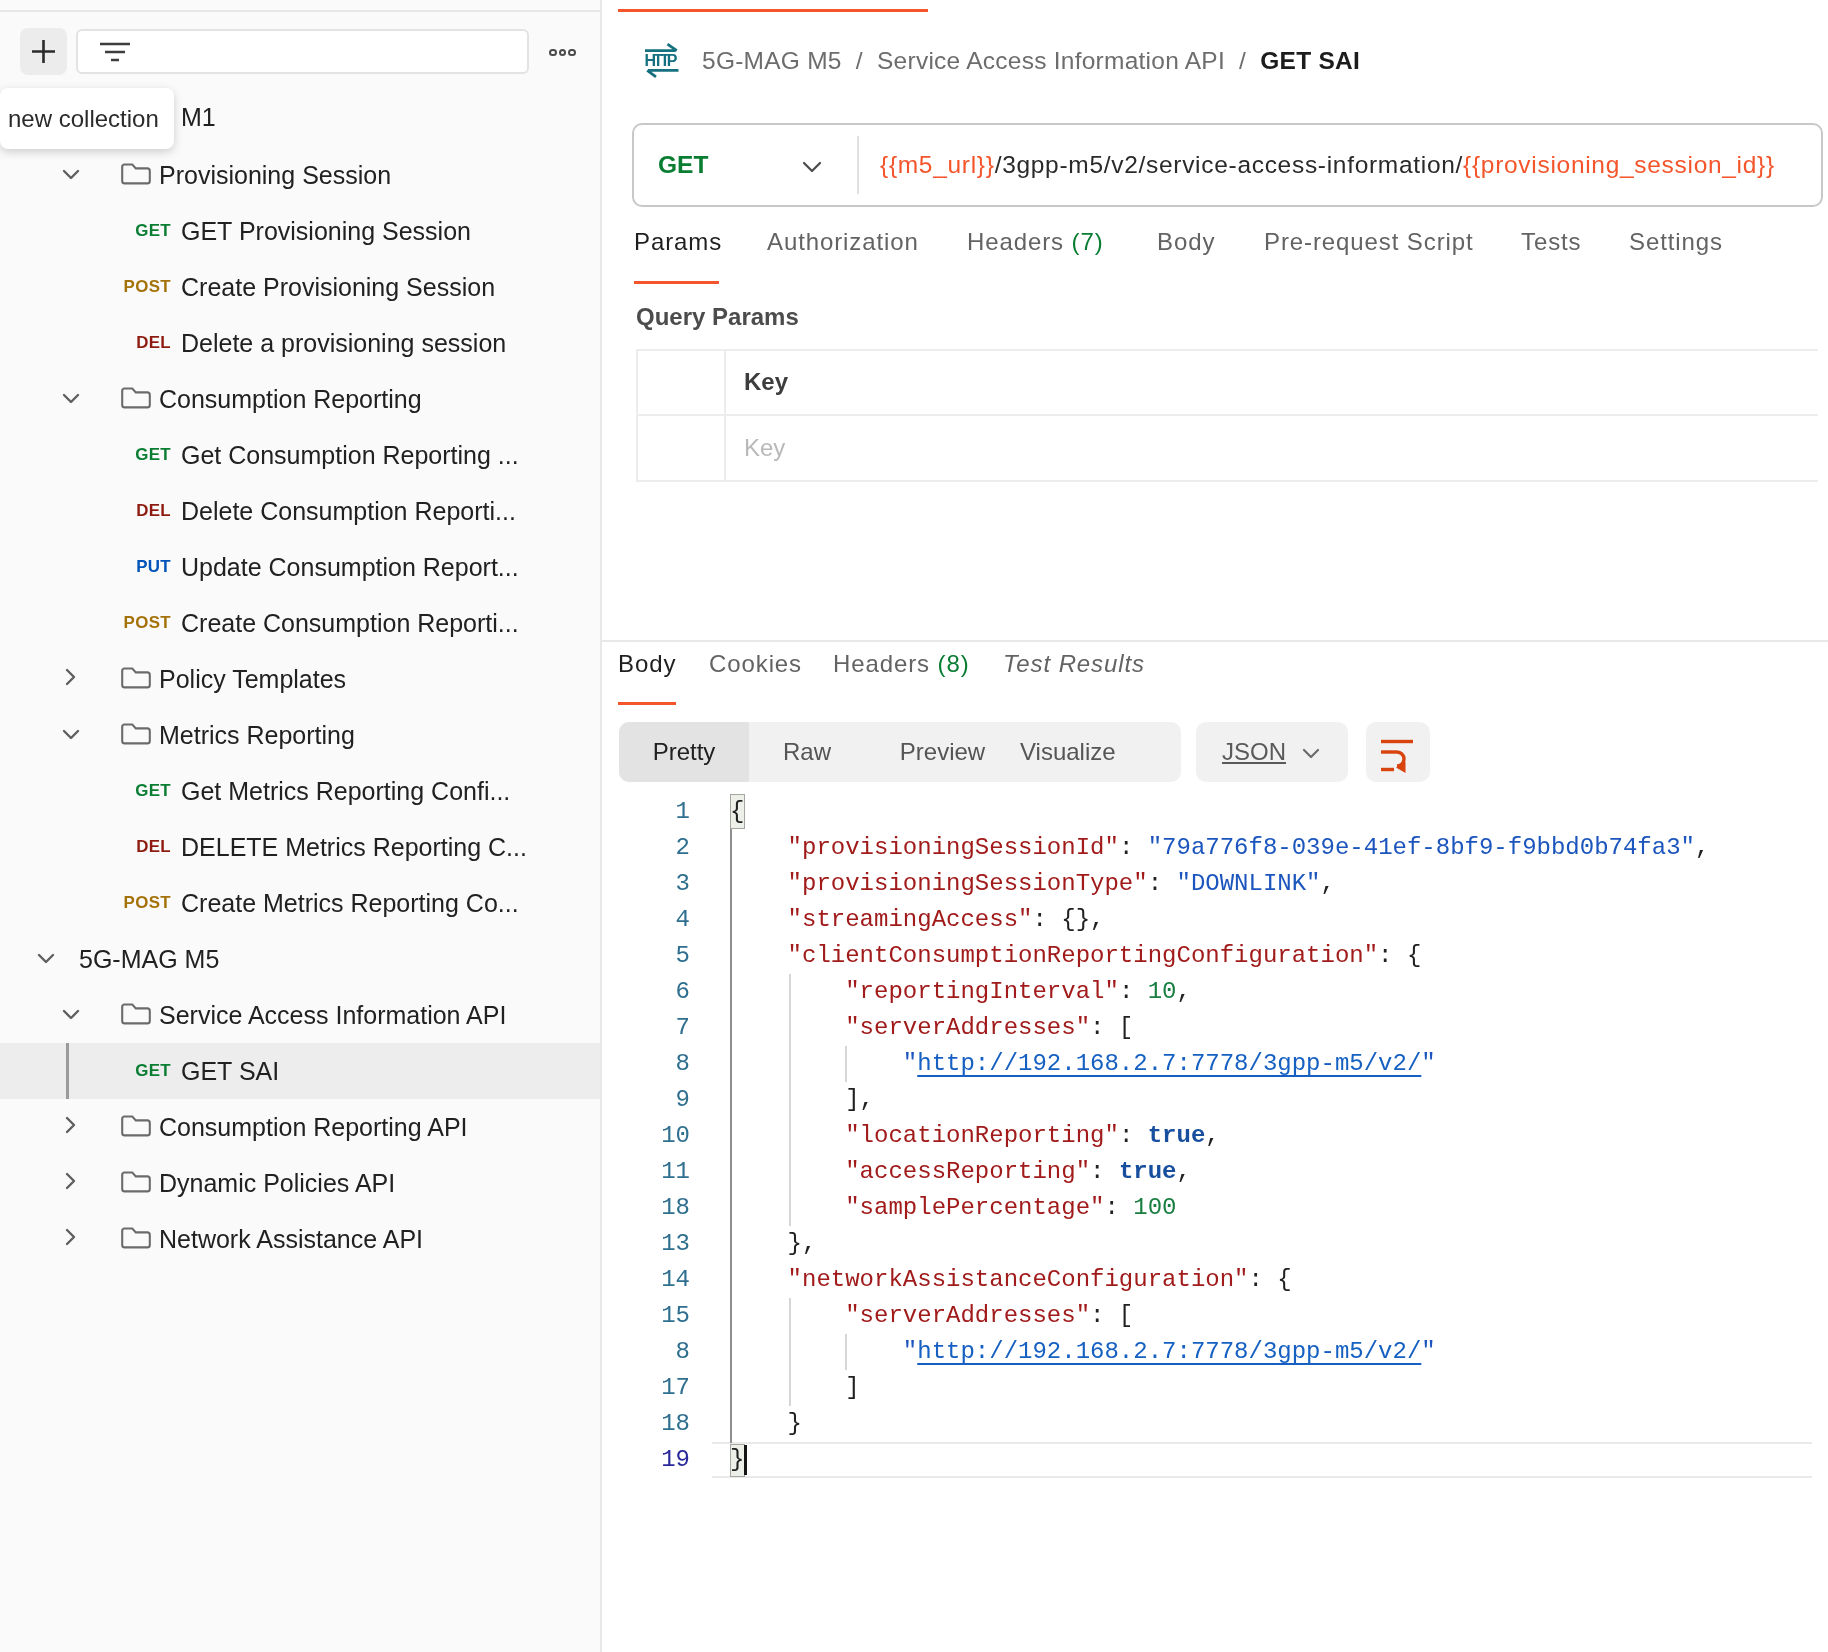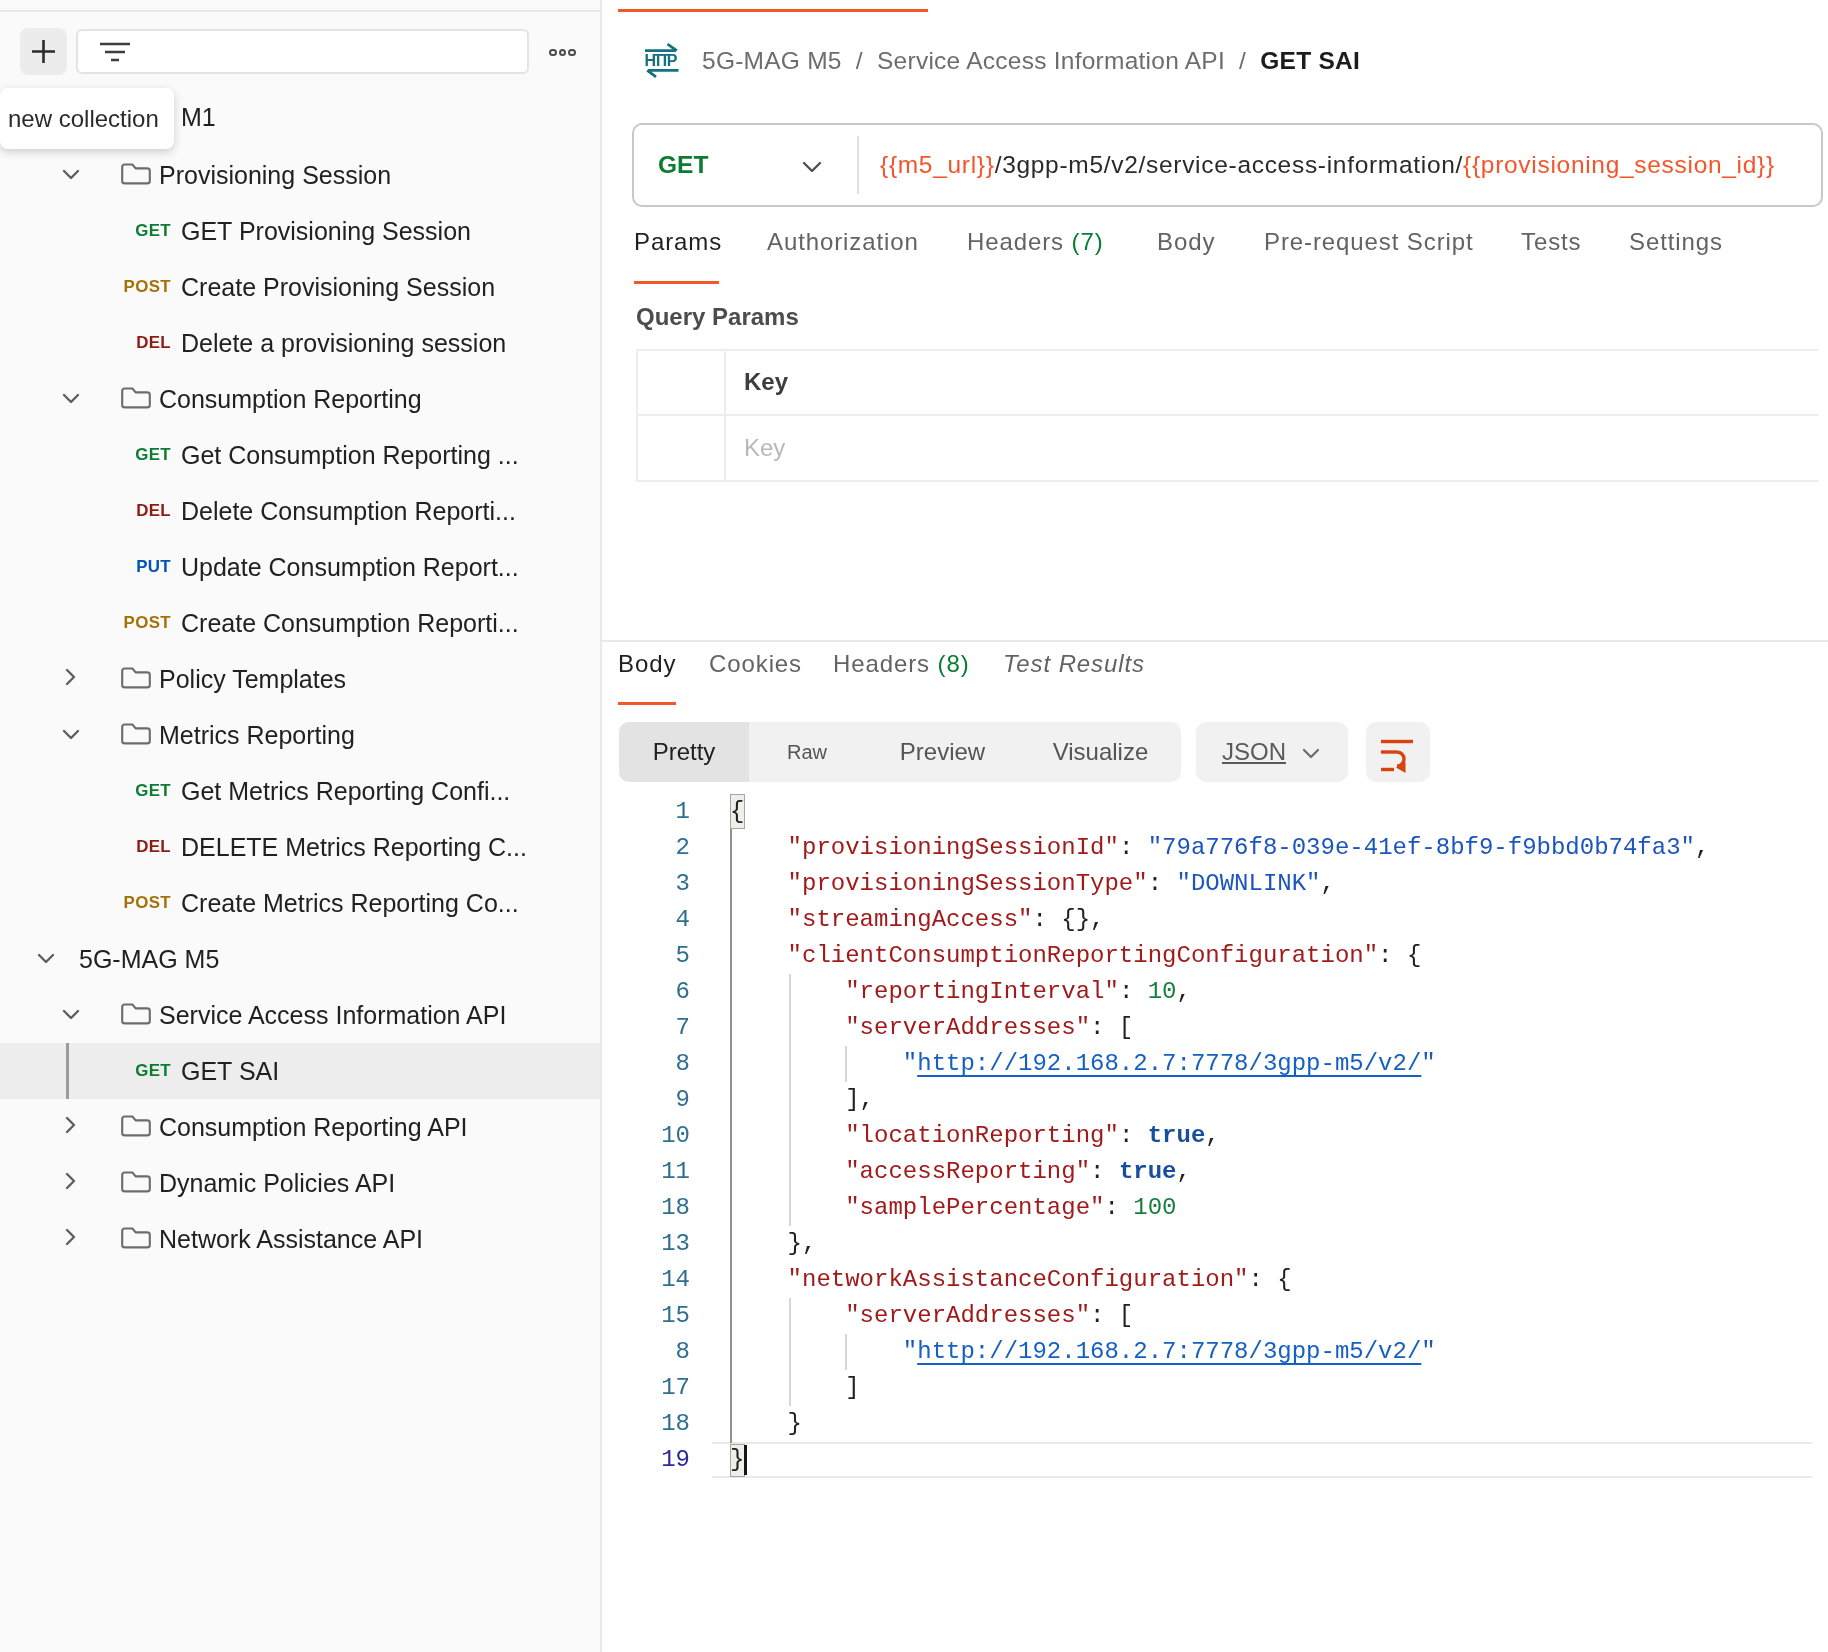--- a/index.html
+++ b/index.html
@@ -228,23 +228,23 @@
       <span class="abs" style="left:16px;color:#1f1f1f;">Body</span>
       <span class="abs" style="left:107px;">Cookies</span>
       <span class="abs" style="left:231px;">Headers <span style="color:#0a7d33;">(8)</span></span>
       <span class="abs" style="left:401px;font-style:italic;">Test Results</span>
     </div>
     <div class="abs" style="left:16px;top:702px;width:58px;height:3px;background:#f4552b;"></div>
 
     <div class="abs" style="left:17px;top:722px;width:562px;height:60px;background:#f1f1f1;border-radius:10px;"></div>
     <div class="abs" style="left:17px;top:722px;width:130px;height:60px;background:#e3e3e3;border-radius:10px 0 0 10px;"></div>
     <div class="abs" style="left:17px;top:722px;width:130px;height:60px;line-height:60px;text-align:center;font-size:24px;color:#212121;">Pretty</div>
-    <div class="abs" style="left:147px;top:722px;width:116px;height:60px;line-height:60px;text-align:center;font-size:20px;color:#555;">Raw</div>
+    <div class="abs" style="left:147px;top:722px;width:116px;height:60px;line-height:60px;text-align:center;font-size:24px;color:#555;">Raw</div>
     <div class="abs" style="left:263px;top:722px;width:155px;height:60px;line-height:60px;text-align:center;font-size:24px;color:#555;">Preview</div>
-    <div class="abs" style="left:418px;top:722px;width:161px;height:76px;line-height:60px;text-align:center;font-size:24px;color:#555;">Visualize</div>
+    <div class="abs" style="left:418px;top:722px;width:161px;height:76px;line-height:60px;font-size:24px;color:#555;">Visualize</div>
     <div class="abs" style="left:594px;top:722px;width:152px;height:60px;background:#f1f1f1;border-radius:10px;">
       <span style="position:absolute;left:26px;top:50%;transform:translateY(-50%);font-size:24px;color:#5a5a5a;text-decoration:underline;">JSON</span>
       <svg style="position:absolute;left:106px;top:26px;" width="18" height="11" viewBox="0 0 18 11">
           <path d="M2 2 L9 9 L16 2" stroke="#6b6b6b" stroke-width="2.2" fill="none" stroke-linecap="round" stroke-linejoin="round"></path>
         </svg>
     </div>
     <div class="abs" style="left:764px;top:722px;width:64px;height:60px;background:#f1f1f1;border-radius:10px;">
       <svg style="position:absolute;left:15px;top:16px;" width="34" height="38" viewBox="0 0 34 38">
         <path d="M0 3.5 H32" stroke="#d8430e" stroke-width="3.4"></path>
         <path d="M0 14 H16" stroke="#d8430e" stroke-width="3.4"></path>

